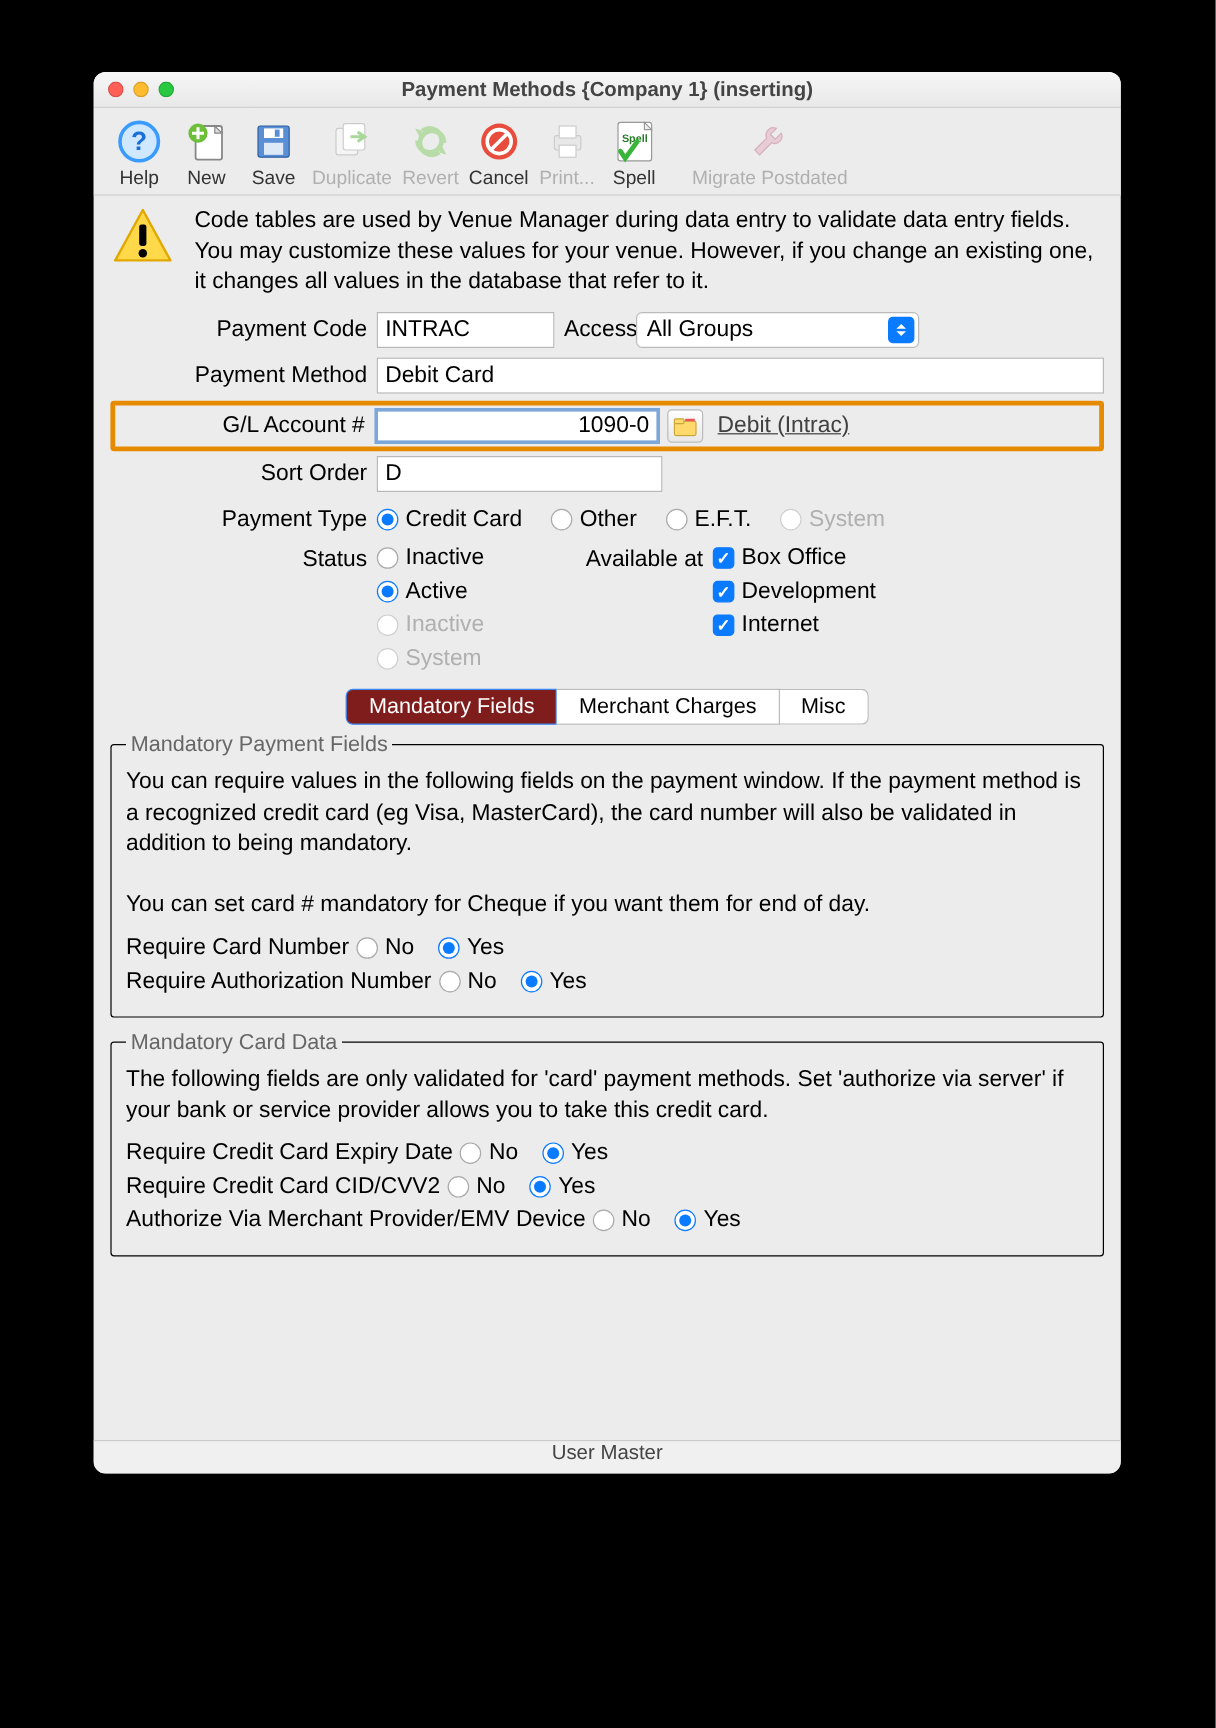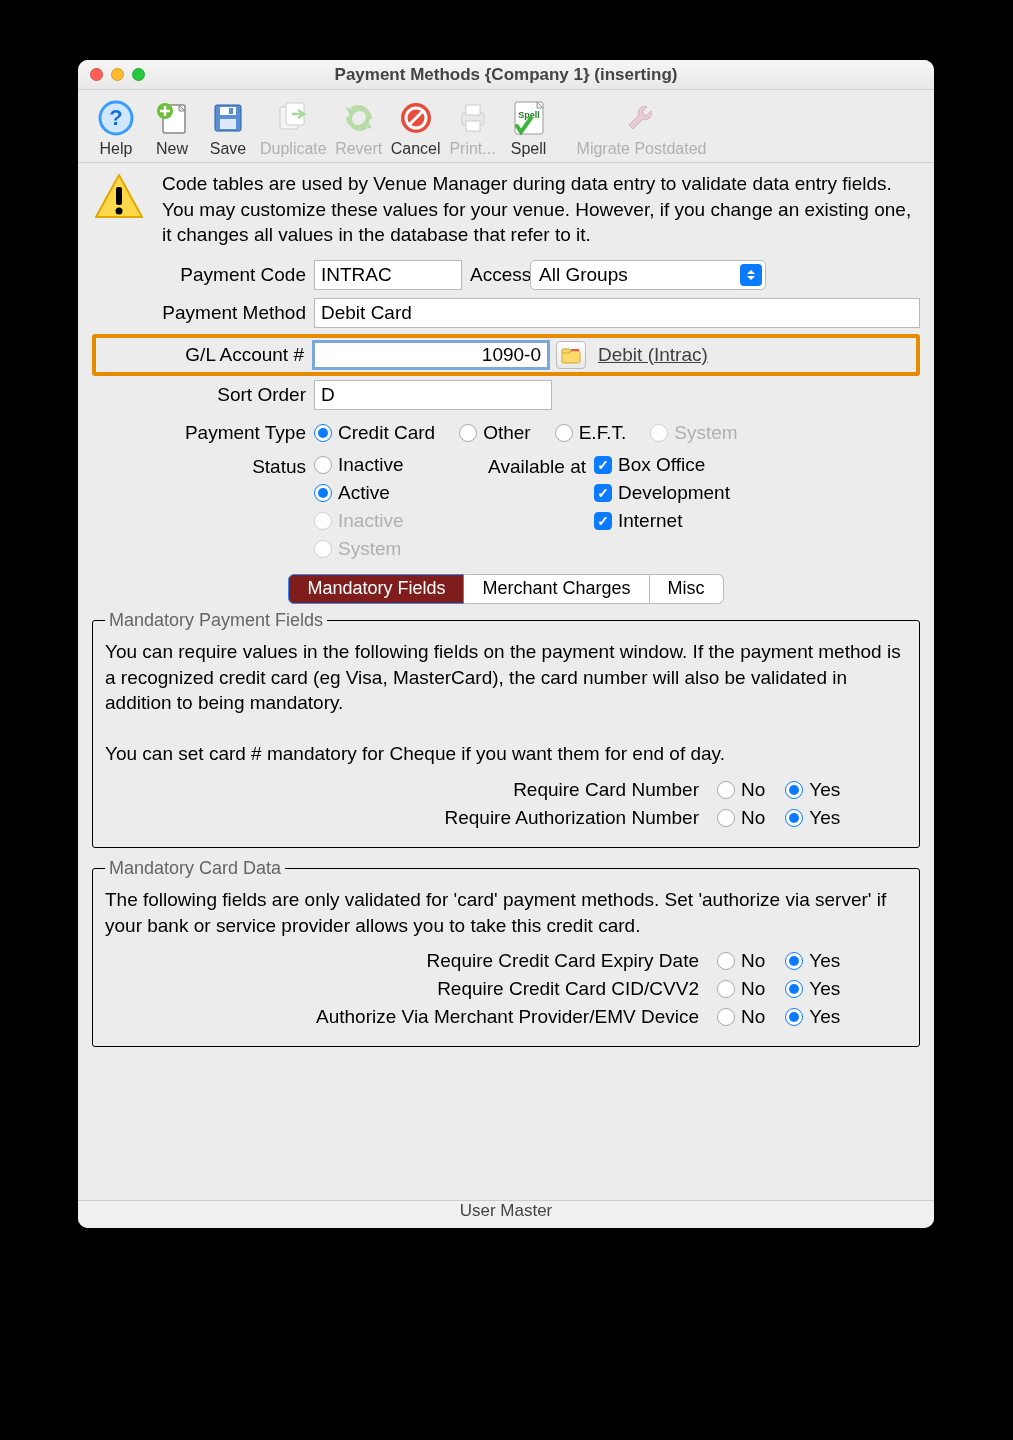--- a/index.html
+++ b/index.html
@@ -41,21 +41,21 @@
 .subcol{display:flex;flex-direction:column;gap:6px;}
 .tabs{display:flex;justify-content:center;margin-top:14px;margin-bottom:6px;}
 .tab{border:1px solid #bbb;background:#fff;height:30px;display:flex;align-items:center;padding:0 18px;font-size:18px;}
 .tab:first-child{border-radius:6px 0 0 6px;}
 .tab:last-child{border-radius:0 6px 6px 0;border-left:none;}
 .tab:nth-child(2){border-left:none;}
 .tab.active{background:#7f1d1d;color:#fff;border-color:#3b88f5;}
 fieldset{border:1px solid #000000;border-radius:3px;padding:8px 12px 12px 12px;margin-bottom:10px;}
 legend{color:#666;font-size:18px;padding:0 4px;}
 .fieldset-desc{font-size:19px;line-height:1.35;margin-bottom:12px;}
-.req-row{display:flex;align-items:center;justify-content:flex-end;gap:18px;margin-bottom:6px;font-size:19px;}
+.req-row{display:flex;align-items:center;gap:6px;margin-bottom:6px;font-size:19px;}
 .req-label{text-align:right;}
 .req-opts{display:flex;gap:20px;width:190px;}
 .statusbar{height:28px;border-top:1px solid #ccc;background:#f0f0f0;display:flex;align-items:center;padding:0 14px;gap:20px;font-size:17px;color:#444;flex-direction:column;}
 .select{height:30px;border:1px solid #bbb;border-radius:5px;background:#fff;display:flex;align-items:center;padding:0 8px;width:236px;position:relative;font-size:19px;}
 .select .arrow{position:absolute;right:3px;top:3px;bottom:3px;width:22px;background:#0a7aff;border-radius:4px;display:flex;flex-direction:column;align-items:center;justify-content:center;}
 .select .arrow::before{content:"";border-left:4px solid transparent;border-right:4px solid transparent;border-bottom:4px solid #fff;margin-bottom:2px;}
 .select .arrow::after{content:"";border-left:4px solid transparent;border-right:4px solid transparent;border-top:4px solid #fff;}
 svg{display:block;}
 </style>
 </head>

